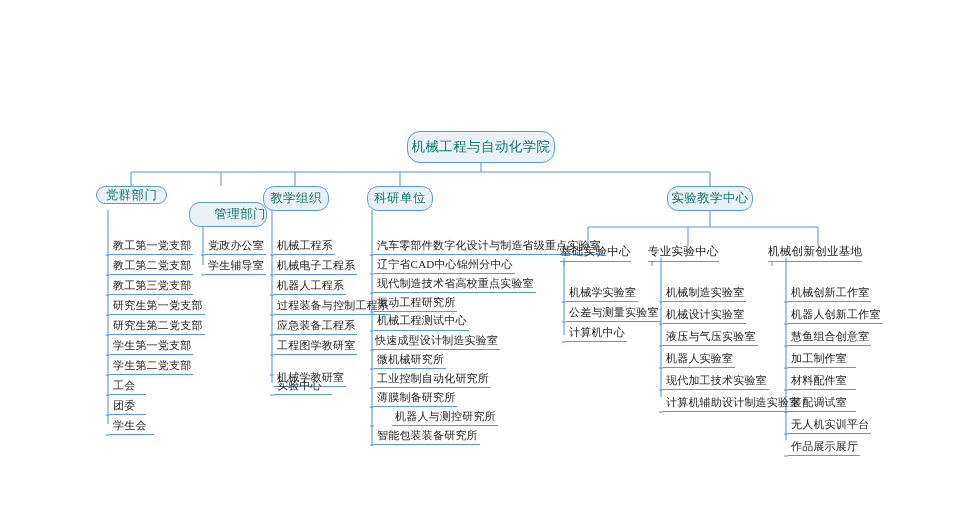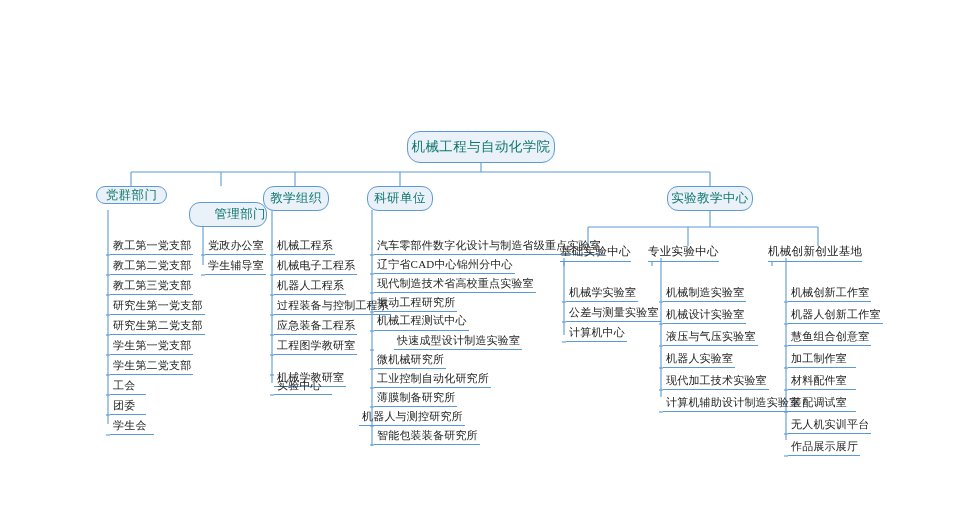--- a/index.html
+++ b/index.html
@@ -199,25 +199,25 @@
   <div class="leaf-item" style="left:274px; top:320px;"><span>应急装备工程系</span></div>
   <div class="leaf-item" style="left:274px; top:340px;"><span>工程图学教研室</span></div>
   <div class="leaf-item" style="left:274px; top:372px;text-align:center;"><span>机械学教研室</span></div>
   <div class="leaf-item" style="left:274px; top:380px; min-width:58px;"><span>实验中心</span></div>
 
   <div class="leaf-item" style="left:374px; top:240px;"><span>汽车零部件数字化设计与制造省级重点实验室</span></div>
   <div class="leaf-item" style="left:374px; top:259px;"><span>辽宁省CAD中心锦州分中心</span></div>
   <div class="leaf-item" style="left:374px; top:278px;"><span>现代制造技术省高校重点实验室</span></div>
   <div class="leaf-item" style="left:374px; top:297px;"><span>振动工程研究所</span></div>
   <div class="leaf-item" style="left:374px; top:316px;font-family:Liberation Mono, monospace;"><span>机械工程测试中心</span></div>
-  <div class="leaf-item" style="left:394px; top:335px;"><span>快速成型设计制造实验室</span></div>
+  <div class="leaf-item" style="left:372px; top:335px;"><span>快速成型设计制造实验室</span></div>
   <div class="leaf-item" style="left:374px; top:354px;"><span>微机械研究所</span></div>
   <div class="leaf-item" style="left:374px; top:373px;"><span>工业控制自动化研究所</span></div>
   <div class="leaf-item" style="left:374px; top:392px;"><span>薄膜制备研究所</span></div>
-  <div class="leaf-item" style="left:359px; top:411px;"><span>机器人与测控研究所</span></div>
+  <div class="leaf-item" style="left:392px; top:411px;"><span>机器人与测控研究所</span></div>
   <div class="leaf-item" style="left:374px; top:430px;"><span>智能包装装备研究所</span></div>
 
   <div class="group-label" style="left:560px; top:246px;">
     <span>基础实验中心</span>
   </div>
   <div class="group-label" style="left:648px; top:246px;">
     <span>专业实验中心</span>
   </div>
   <div class="group-label" style="left:768px; top:246px;">
     <span>机械创新创业基地</span>

